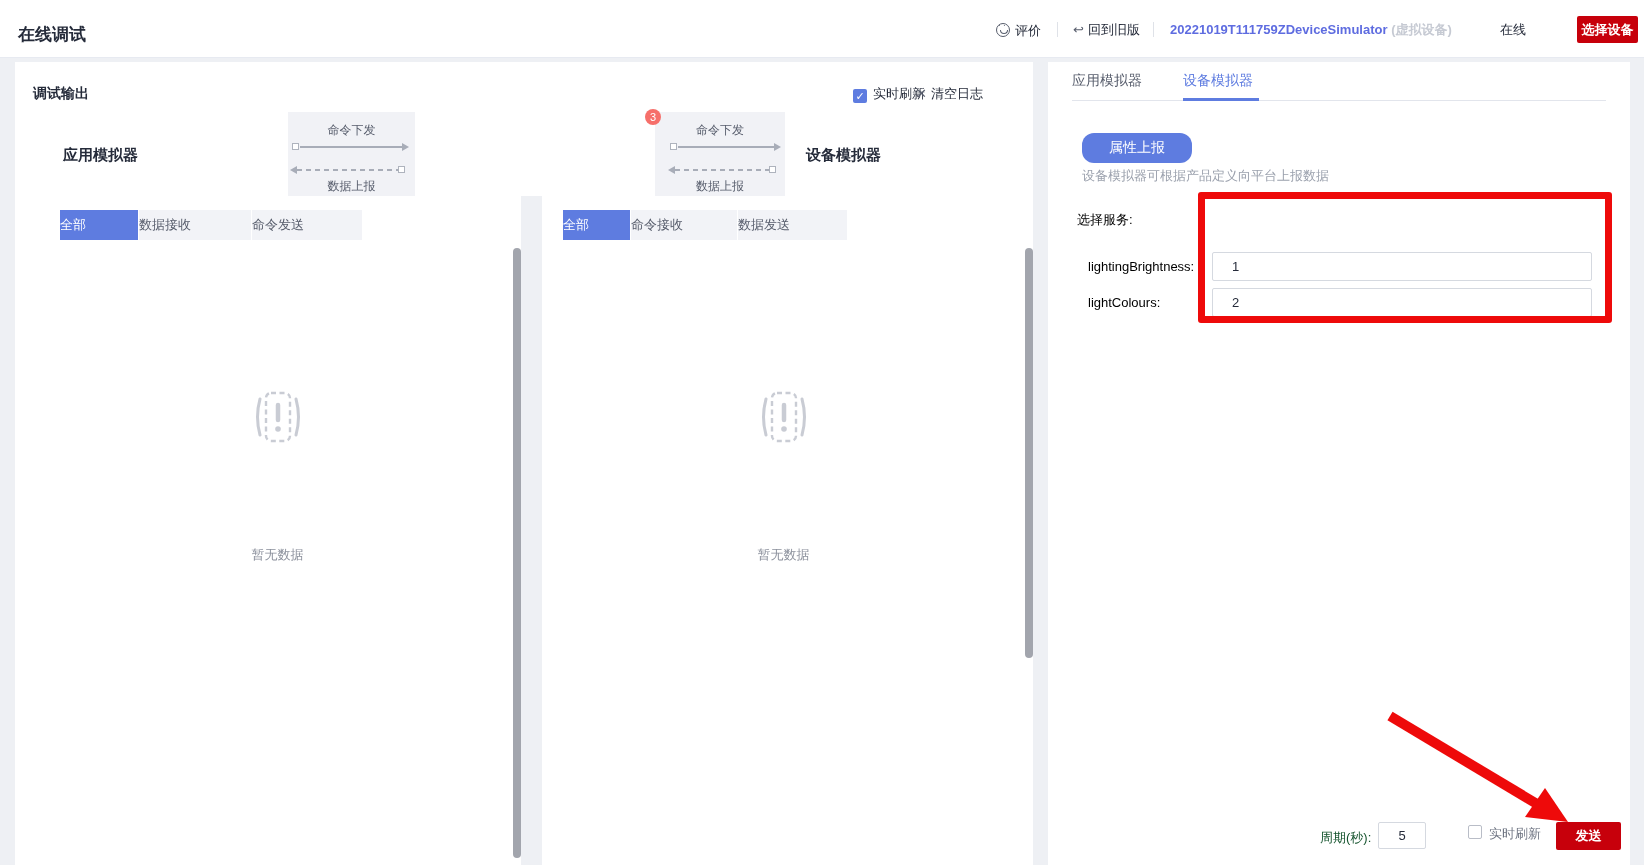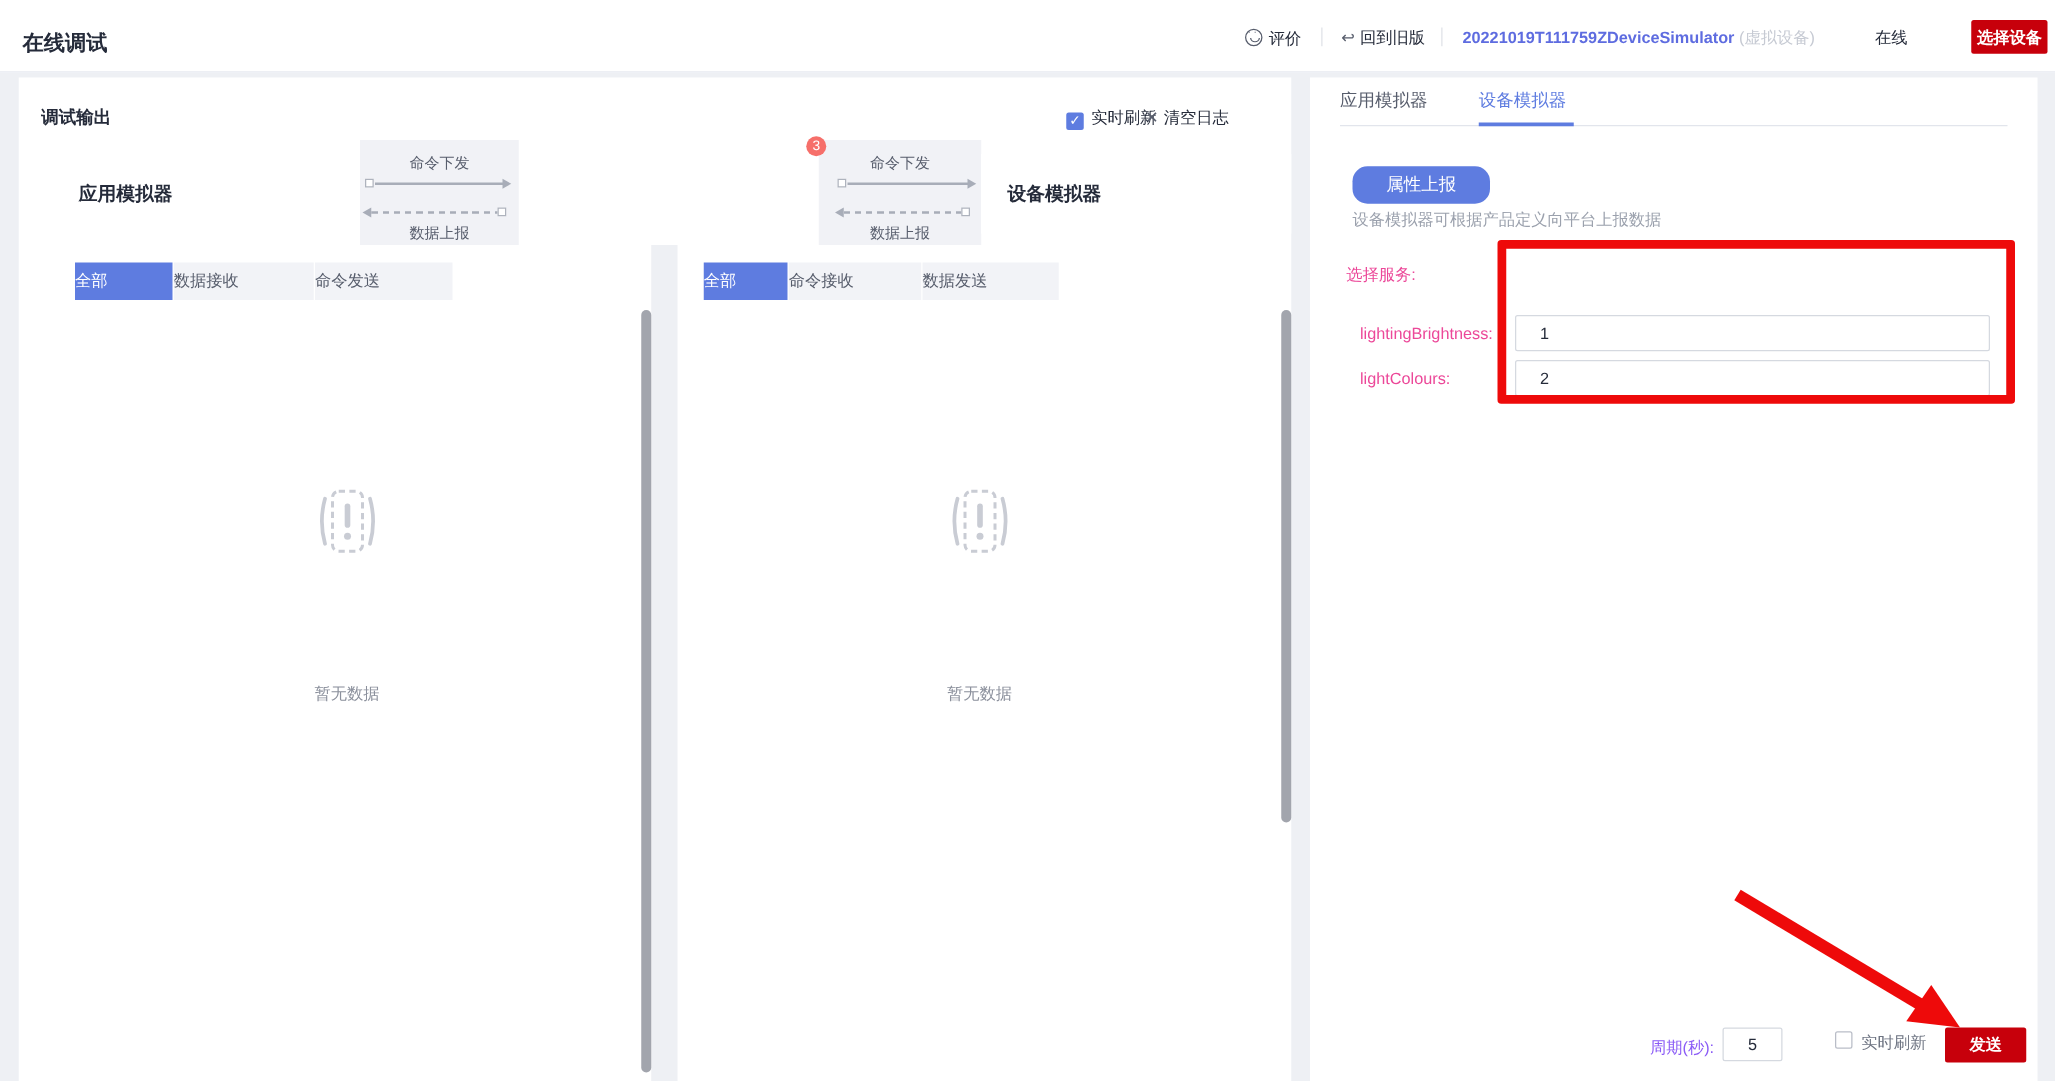--- a/index.html
+++ b/index.html
@@ -11,21 +11,21 @@
   
   #topbar { left:0; top:0; width:1644px; height:58px; background:#fff; border-bottom:1px solid #e7eaf1; }
   #page-title { left:18px; top:23px; font-size:17px; font-weight:bold; }
   .tb-item { top:21px; font-size:13px; color:#252b3a; white-space:nowrap; cursor:pointer; }
   .tb-divider { top:22px; width:1px; height:15px; background:#dfe2e8; }
   .smile-icon { display:inline-block; width:14px; height:14px; border:1px solid #575d6c; border-radius:50%; position:relative; top:2px; margin-right:5px; }
   .smile-icon::before { content:"· ·"; position:absolute; left:1px; top:-3px; font-size:8px; letter-spacing:0; color:#575d6c; }
   .smile-icon::after { content:""; position:absolute; left:3px; top:6px; width:6px; height:3px; border:1px solid #575d6c; border-top:none; border-radius:0 0 6px 6px; }
   .back-icon { display:inline-block; margin-right:4px; color:#575d6c; font-size:13px; }
   #device-link { color:#5e6ce0; font-weight:bold; }
-  #device-type { color:#c6cad3; font-weight:normal; }
+  #device-type { color:#c6cad3; font-weight:bold; }
   .red-btn { background:#c7000b; color:#fff; border:none; font-size:13px; cursor:pointer; }
   #select-device-btn { left:1577px; top:16px; width:61px; height:27px; border-radius:2px; font-weight:bold; }
 
   
   #main-card { left:15px; top:62px; width:1018px; height:803px; background:#fff; }
   #debug-title { left:18px; top:23px; font-size:14px; font-weight:bold; }
   #refresh-group { left:838px; top:23px; height:16px; font-size:13px; color:#252b3a; }
   .checkbox-on { display:inline-block; width:14px; height:14px; background:#5e7ce0; border-radius:2px; color:#fff; font-size:11px; line-height:14px; text-align:center; vertical-align:-2px; margin-right:6px; }
   #clear-group { left:901px; top:23px; font-size:13px; color:#252b3a; cursor:pointer; }
   .x-icon { color:#575d6c; font-size:13px; margin-right:4px; }
@@ -64,27 +64,27 @@
 
   
   #right-card { left:1048px; top:62px; width:582px; height:803px; background:#fff; }
   .rp-tab { position:absolute; top:10px; font-size:14px; color:#575d6c; cursor:pointer; }
   .rp-tab.active { color:#5e7ce0; }
   #rp-tabline { left:24px; top:38px; width:534px; height:1px; background:#e2e5ec; }
   #rp-underline { left:135px; top:36px; width:76px; height:3px; background:#5e7ce0; }
   #report-btn { left:34px; top:71px; width:110px; height:30px; background:#5e7ce0; color:#fff; border:none; border-radius:12px; font-size:14px; cursor:pointer; }
   #rp-desc { left:34px; top:105px; font-size:13px; color:#9ba1ad; }
 
-  .form-label { position:absolute; font-size:13px; color:#ec4899; }
+  .form-label { position:absolute; font-size:13px; color:#000000; }
   .field-box { position:absolute; left:164px; width:380px; background:#fff; border:1px solid #d5d9e0; border-radius:2px; font-size:13px; color:#252b3a; display:flex; align-items:center; padding-left:19px; }
   .caret-down { position:absolute; right:14px; top:11px; width:0; height:0; border-left:5px solid transparent; border-right:5px solid transparent; border-top:6px solid #4e545f; }
   #highlight-rect { left:150px; top:130px; width:414px; height:131px; border:7px solid #ee0a0a; border-radius:3px; pointer-events:none; }
 
   
-  #period-label { left:272px; top:767px; font-size:13px; color:#8b5cf6; }
+  #period-label { left:272px; top:767px; font-size:13px; color:#14532d; }
   #period-input { left:330px; top:760px; width:48px; height:27px; border:1px solid #d5d9e0; border-radius:2px; text-align:center; font-size:13px; color:#252b3a; display:flex; align-items:center; justify-content:center; }
   .checkbox-off { position:absolute; left:420px; top:763px; width:14px; height:14px; border:1px solid #b9bdc7; border-radius:2px; background:#fff; }
   #autosend-label { left:441px; top:763px; font-size:13px; color:#6e7482; }
   #send-btn { left:508px; top:760px; width:65px; height:28px; border-radius:2px; font-weight:bold; }
 
   #annotation-arrow { left:0; top:0; width:1644px; height:865px; pointer-events:none; }
 </style>
 </head>
 <body>
 

